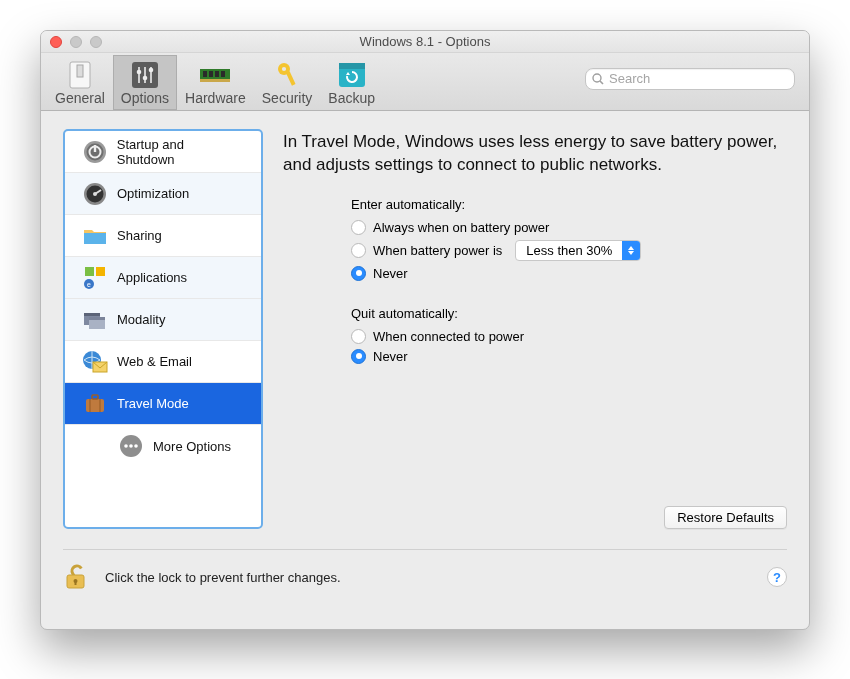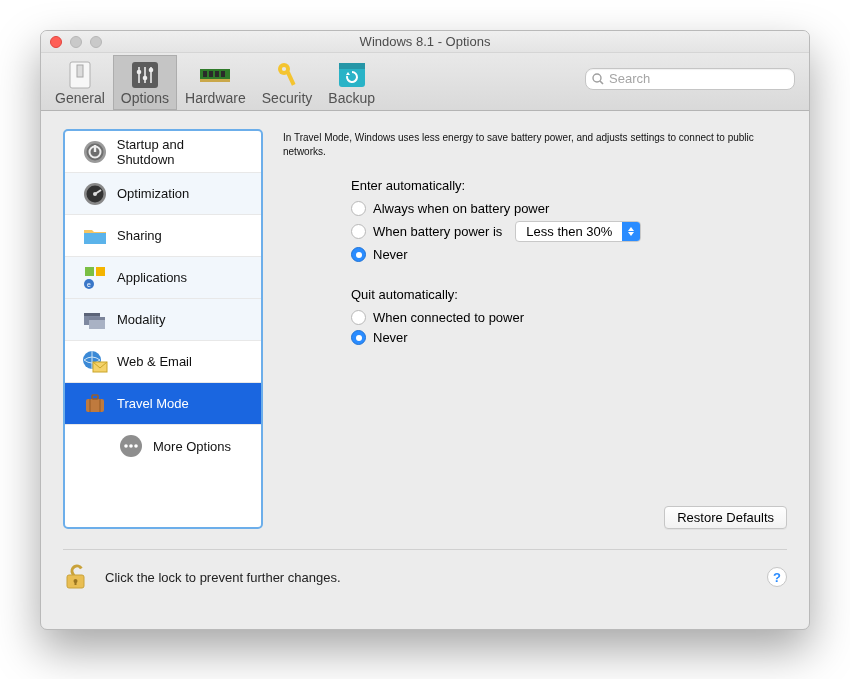--- a/index.html
+++ b/index.html
@@ -79,21 +79,21 @@
     height: 42px;
     padding: 0 17px;
     border-bottom: 1px solid #e8e8e8;
     gap: 9px;
     font-size: 13px; color:#111;
   }
   .srow:last-child { border-bottom:none;margin-left:36px; }
   .srow.sel { background:#1a66e0; color:#fff; }
   .sicn { width:26px; height:26px; display:flex; align-items:center; justify-content:center; }
   .main { flex:1; display:flex; flex-direction: column; padding-top: 2px; }
-  .desc { color:#111; font-size:10px; line-height:1.35; margin-bottom: 20px; }
+  .desc { color:#111; font-size:17px; line-height:1.35; margin-bottom: 20px; }
   .section { margin-left: 68px; margin-bottom: 20px; }
   .section .stitle { margin-bottom: 8px; }
   .radiorow { display:flex; align-items:center; margin: 5px 0; gap:7px; }
   .radio { width:15px; height:15px; border-radius:50%; border:1px solid #b8b8b8; background:#fff; display:flex; align-items:center; justify-content:center; }
   .radio.on { background:#2a8cff; border:1px solid #1f73d6; }
   .radio.on::after { content:""; width:6px; height:6px; background:#fff; border-radius:50%; display:block; }
   .select {
     display:inline-flex; align-items:center;
     height: 21px;
     background:#fff; border:1px solid #c8c8c8; border-radius:4px;

